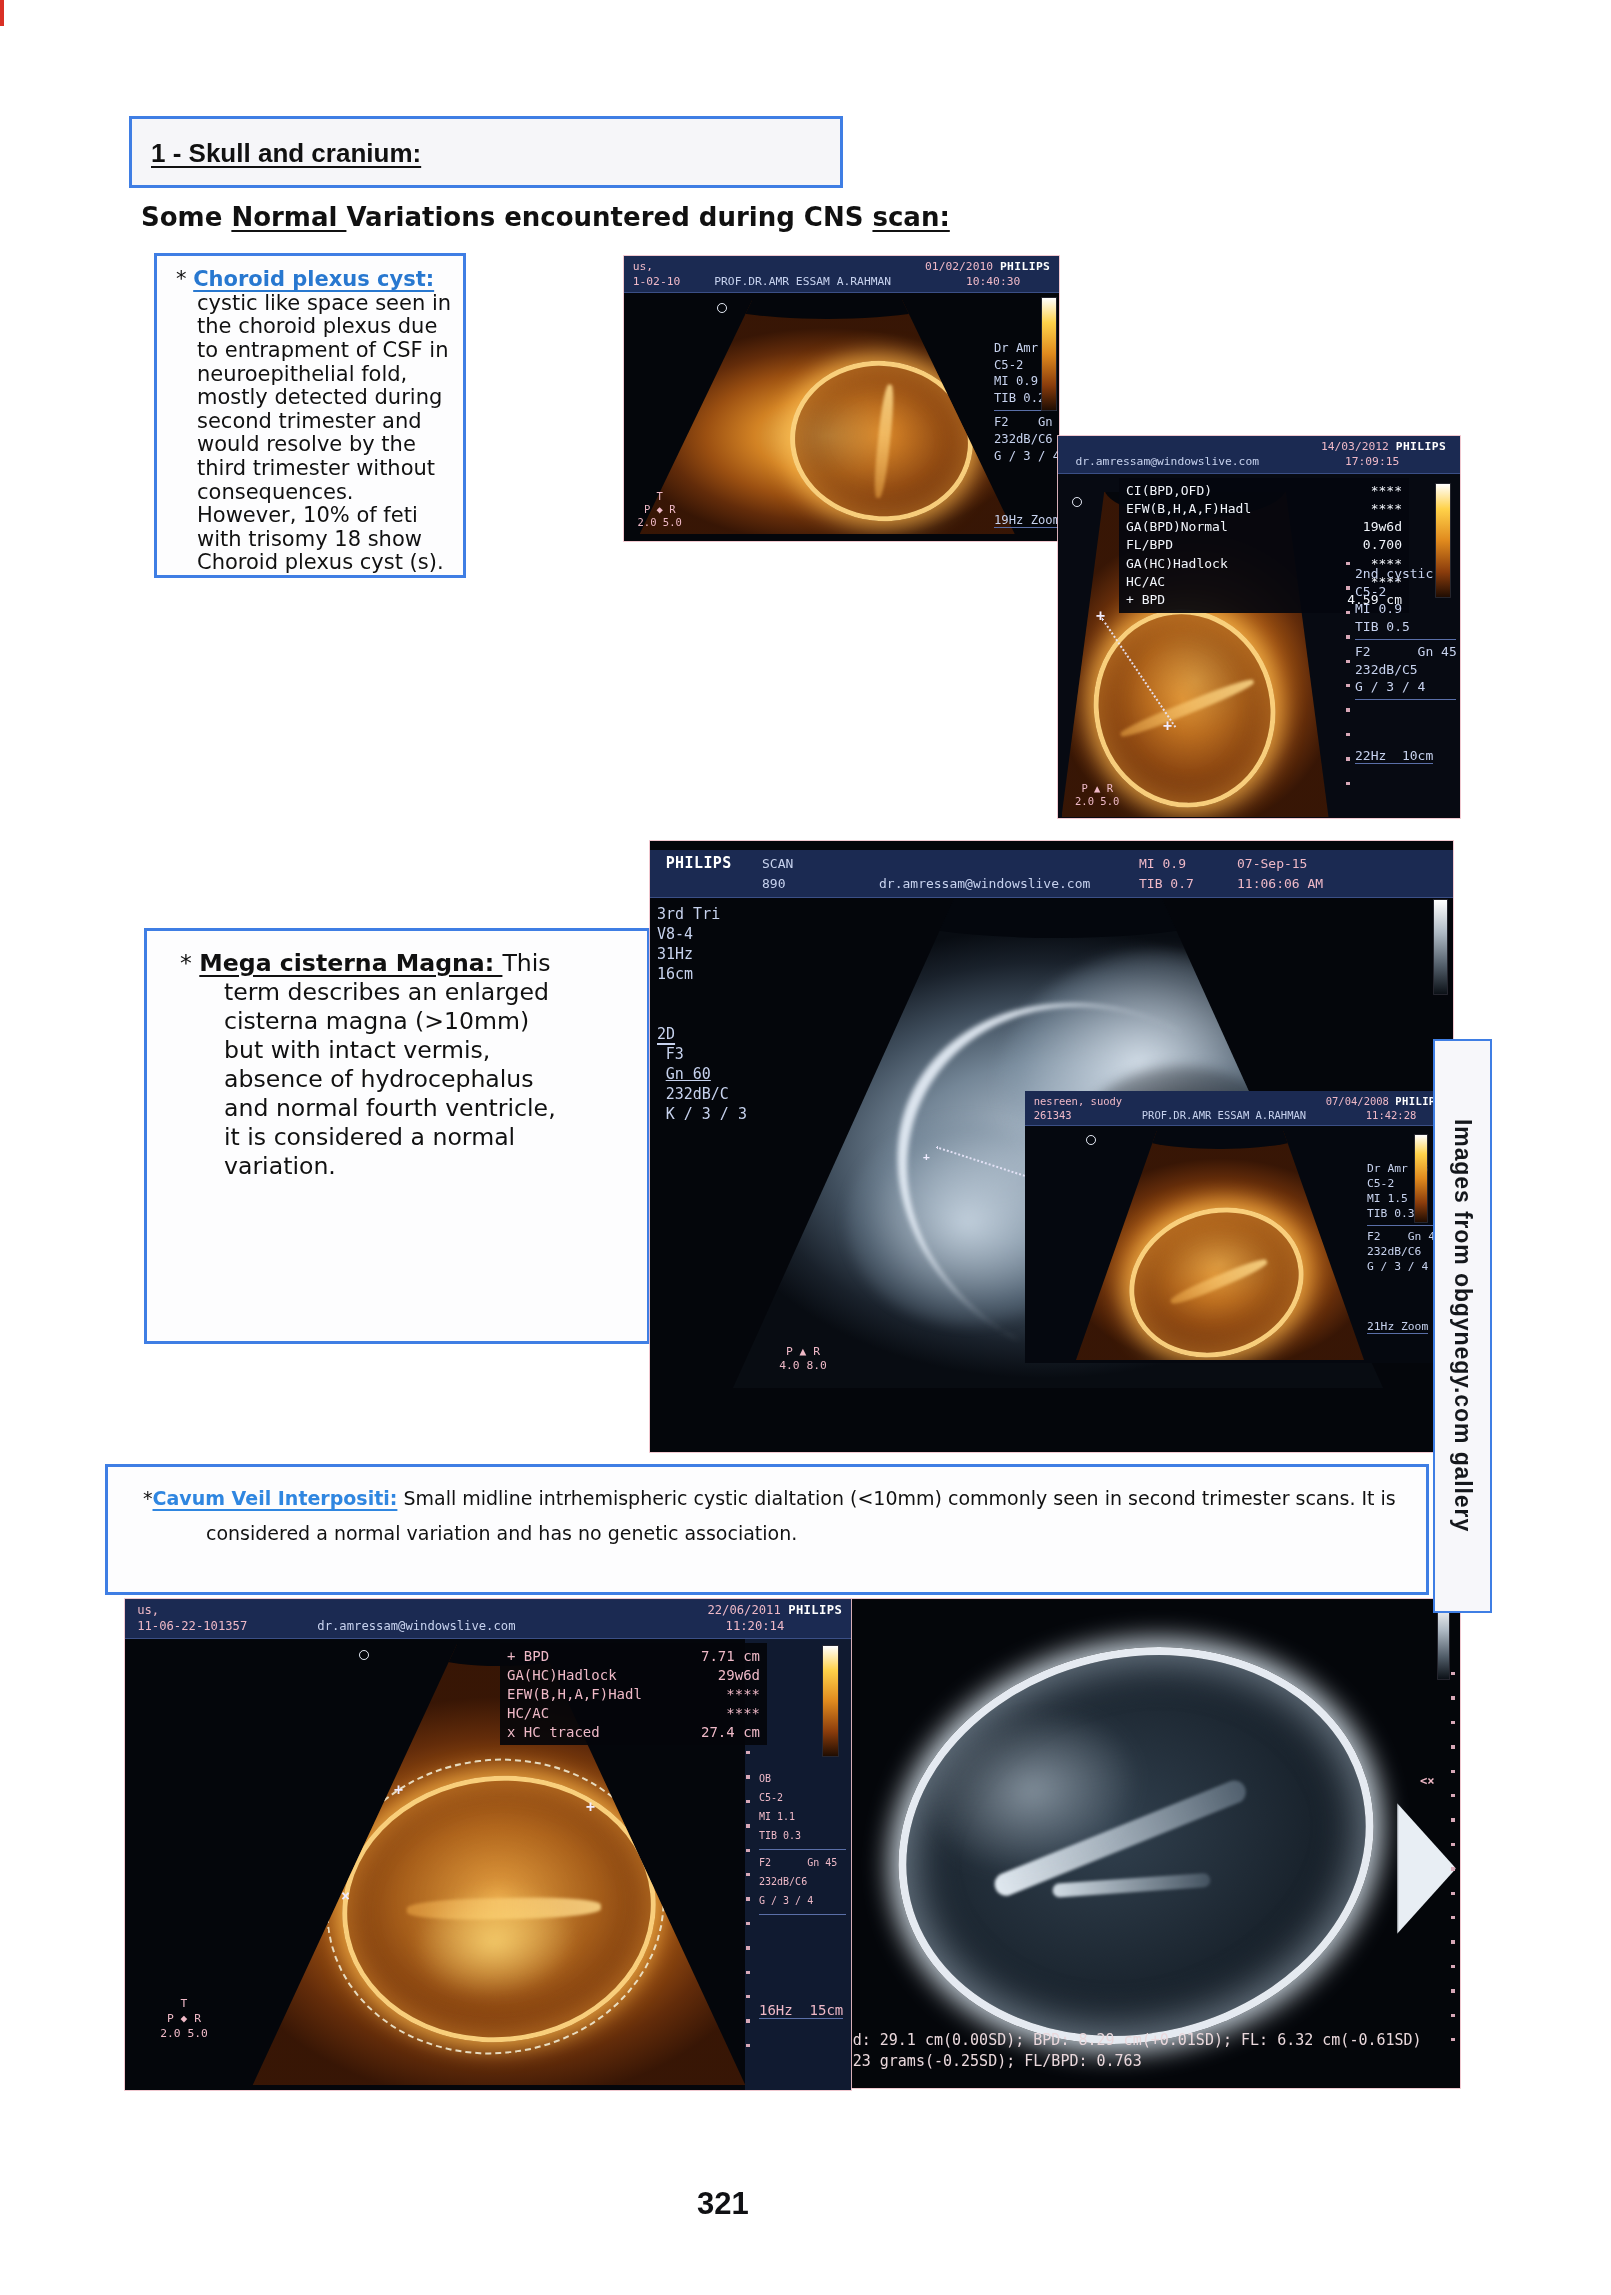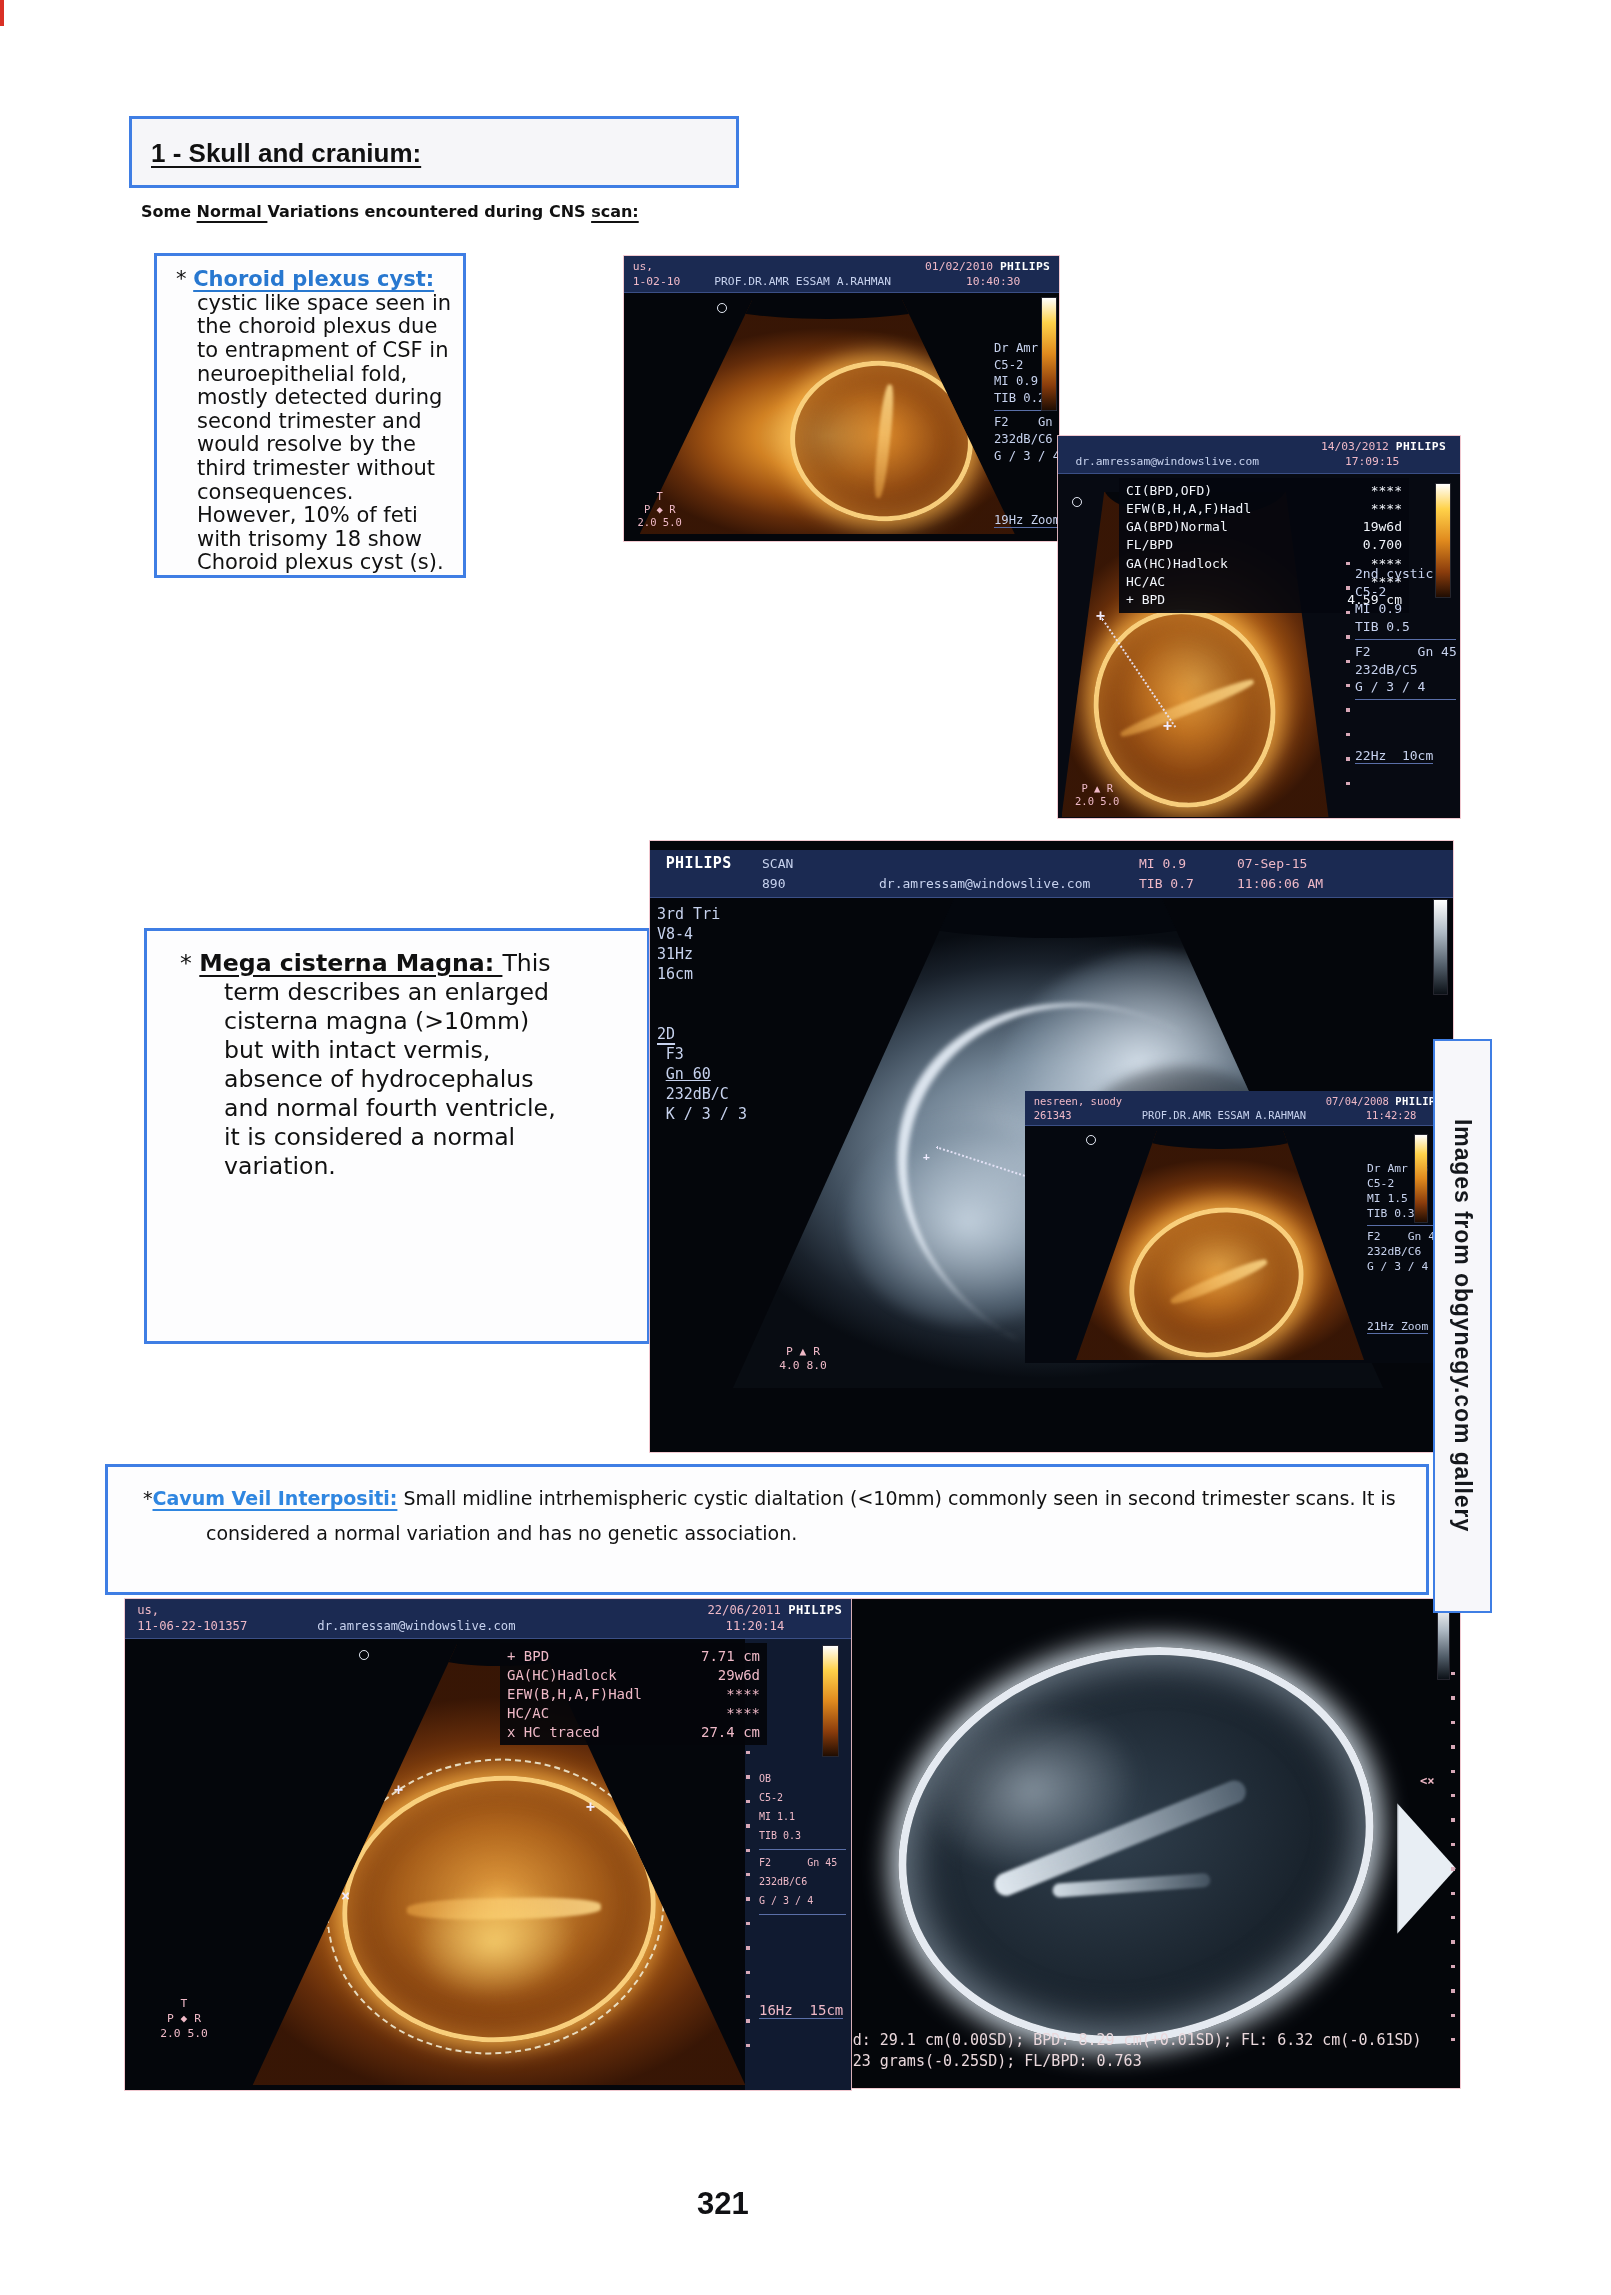--- a/index.html
+++ b/index.html
@@ -59,25 +59,25 @@
   .blue-head{color:#2878d0;font-weight:700;}
   .wedge{position:absolute;background:#e8eef4;filter:blur(0.9px);}
 </style>
 </head>
 <body>
 
 <div id="page">
 
   <div class="abs" style="left:0;top:0;width:3.5px;height:26px;background:#d93025;"></div>
 
-  <div class="bluebox" style="left:129px;top:116px;width:610px;height:72px;background:#f6f6f9;">
+  <div class="bluebox" style="left:129px;top:116px;width:714px;height:72px;background:#f6f6f9;">
     <div class="pagehead u" style="position:absolute;left:19px;top:19px;">1 - Skull and cranium:</div>
   </div>
 
-  <div class="hand" style="position:absolute;left:141px;top:202px;font-size:16px;font-weight:600;">
+  <div class="hand" style="position:absolute;left:141px;top:202px;font-size:26px;font-weight:600;">
     <span>Some </span><span class="u" style="font-weight:700">Normal </span><span>Variations encountered during CNS </span><span class="u">scan:</span>
   </div>
 
   <div class="bluebox" style="left:154px;top:253px;width:312px;height:325px;">
     <p class="hand" style="margin:12.2px 8.7px 8.7px 40px;text-indent:-21px;font-size:21px;line-height:23.6px;width:255px;">
       <span>* </span><span class="blue-head u">Choroid plexus cyst:</span><span> cystic like space seen in the choroid plexus due to entrapment of CSF in neuroepithelial fold, mostly detected during second trimester and would resolve by the third trimester without consequences. However, 10% of feti with trisomy 18 show Choroid plexus cyst (s).</span>
     </p>
   </div>
 
   <div class="usimg" style="left:624px;top:256px;width:435px;height:285px;z-index:2;">

